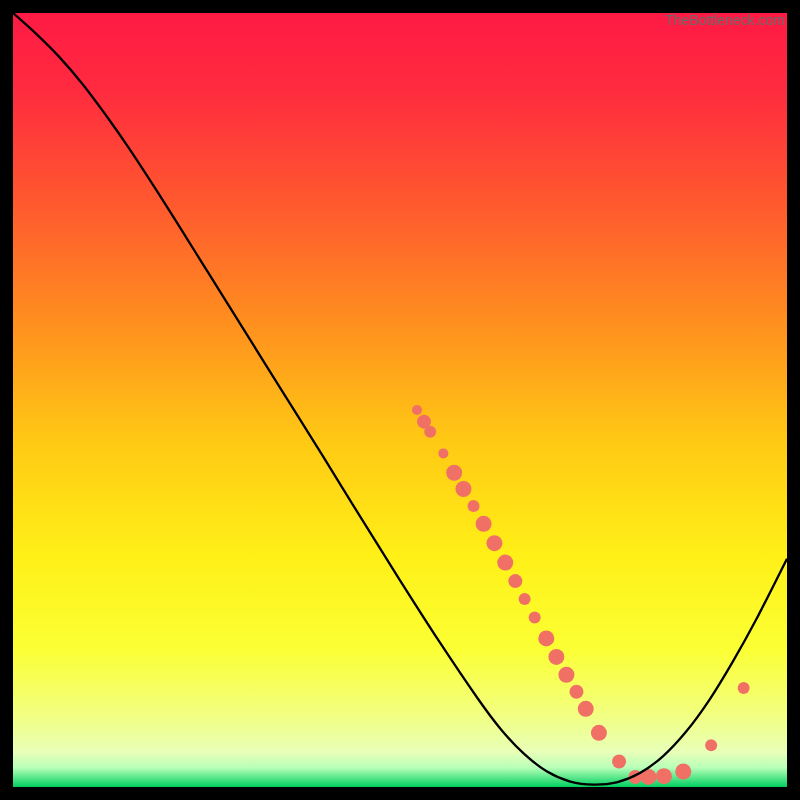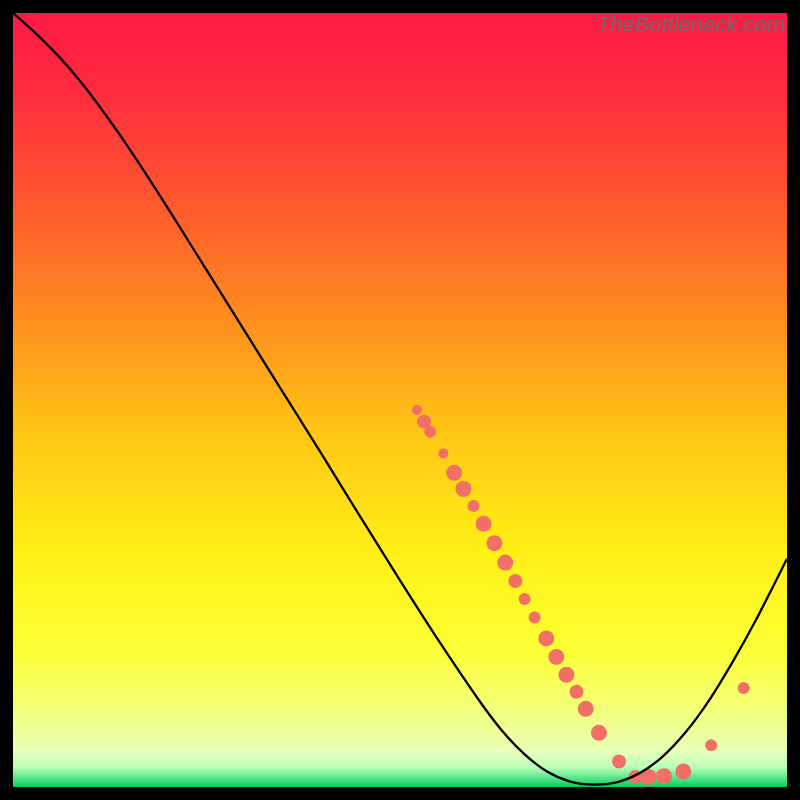--- a/index.html
+++ b/index.html
@@ -24,25 +24,24 @@
     left: 0;
     top: 0;
     width: 774px;
     height: 774px;
   }
   .watermark {
     position: absolute;
     top: -1px;
     right: 2px;
     color: #6b6b6b;
-    font-size: 22px;
+    font-size: 14px;
     font-weight: 500;
     letter-spacing: 0px;
     user-select: none;
-    font-style: italic;
   }
 </style>
 </head>
 <body>
 
 <div class="frame">
   <svg class="plot" viewBox="0 0 774 774">
     <defs>
       <linearGradient id="bg-grad" x1="0" y1="0" x2="0" y2="1">
           <stop offset="0%" stop-color="#ff1a44"></stop>

